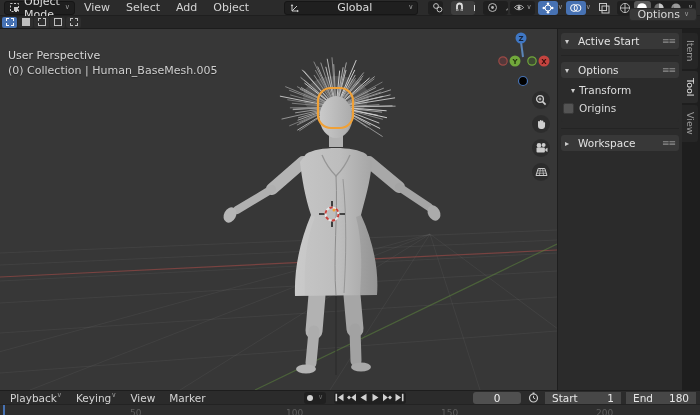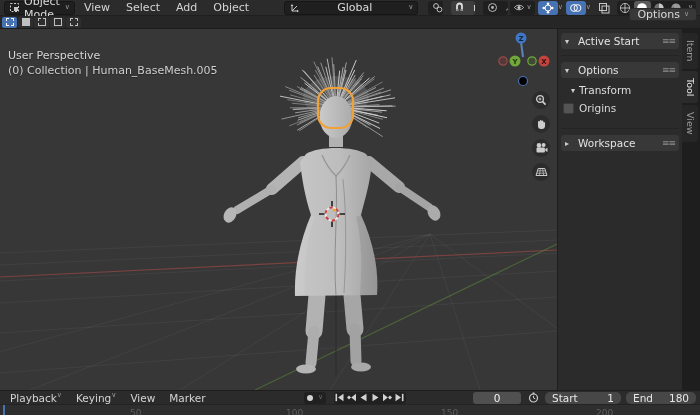--- a/index.html
+++ b/index.html
@@ -68,21 +68,21 @@
   
   .timelinebar { height:14px; background:#2b2b2b; border-top:1px solid #1d1d1d; display:flex; align-items:center; padding:0 4px; flex:0 0 auto; font-size:10.5px; }
   .tl-menus { display:flex; align-items:center; gap:2px; }
   .tl-menu { display:flex; align-items:flex-start; padding:0 6px; color:#d4d4d4; }
   .tr-group { display:flex; background:#202020; border-radius:3px; height:12px; align-items:center; }
   .tr-btn { width:12px; height:12px; display:flex; align-items:center; justify-content:center; }
   .rec-group { margin-left:92px; display:flex; align-items:center; }
   .transport { margin-left:8px; }
   .tl-right { margin-left:auto; display:flex; align-items:center; gap:5px; }
   .frame-field { width:48px; height:12px; background:#505050; border-radius:3px; color:#f2f2f2; display:flex; align-items:center; justify-content:center; }
-  .range-field { height:12px; background:#474747; border-radius:5px; color:#e8e8e8; display:flex; align-items:flex-end; padding:0 7px; gap:10px; }
+  .range-field { height:12px; background:#474747; border-radius:0; color:#e8e8e8; display:flex; align-items:flex-end; padding:0 7px; gap:10px; }
   .range-field .val { margin-left:auto; }
   .sw-btn { width:14px; height:12px; display:flex; align-items:center; justify-content:center; }
 
   
   .ruler { height:11px; background:#2e2e2e; position:relative; overflow:hidden; flex:0 0 auto; border-top:1px solid #232323;padding-left:17px; }
   .ruler .num { position:absolute; top:3px; font-size:9px; color:#5d5d5d; }
   .playhead { position:absolute; left:3px; top:0; width:2px; height:11px; background:#4772b3; }
 </style>
 </head>
 <body>

